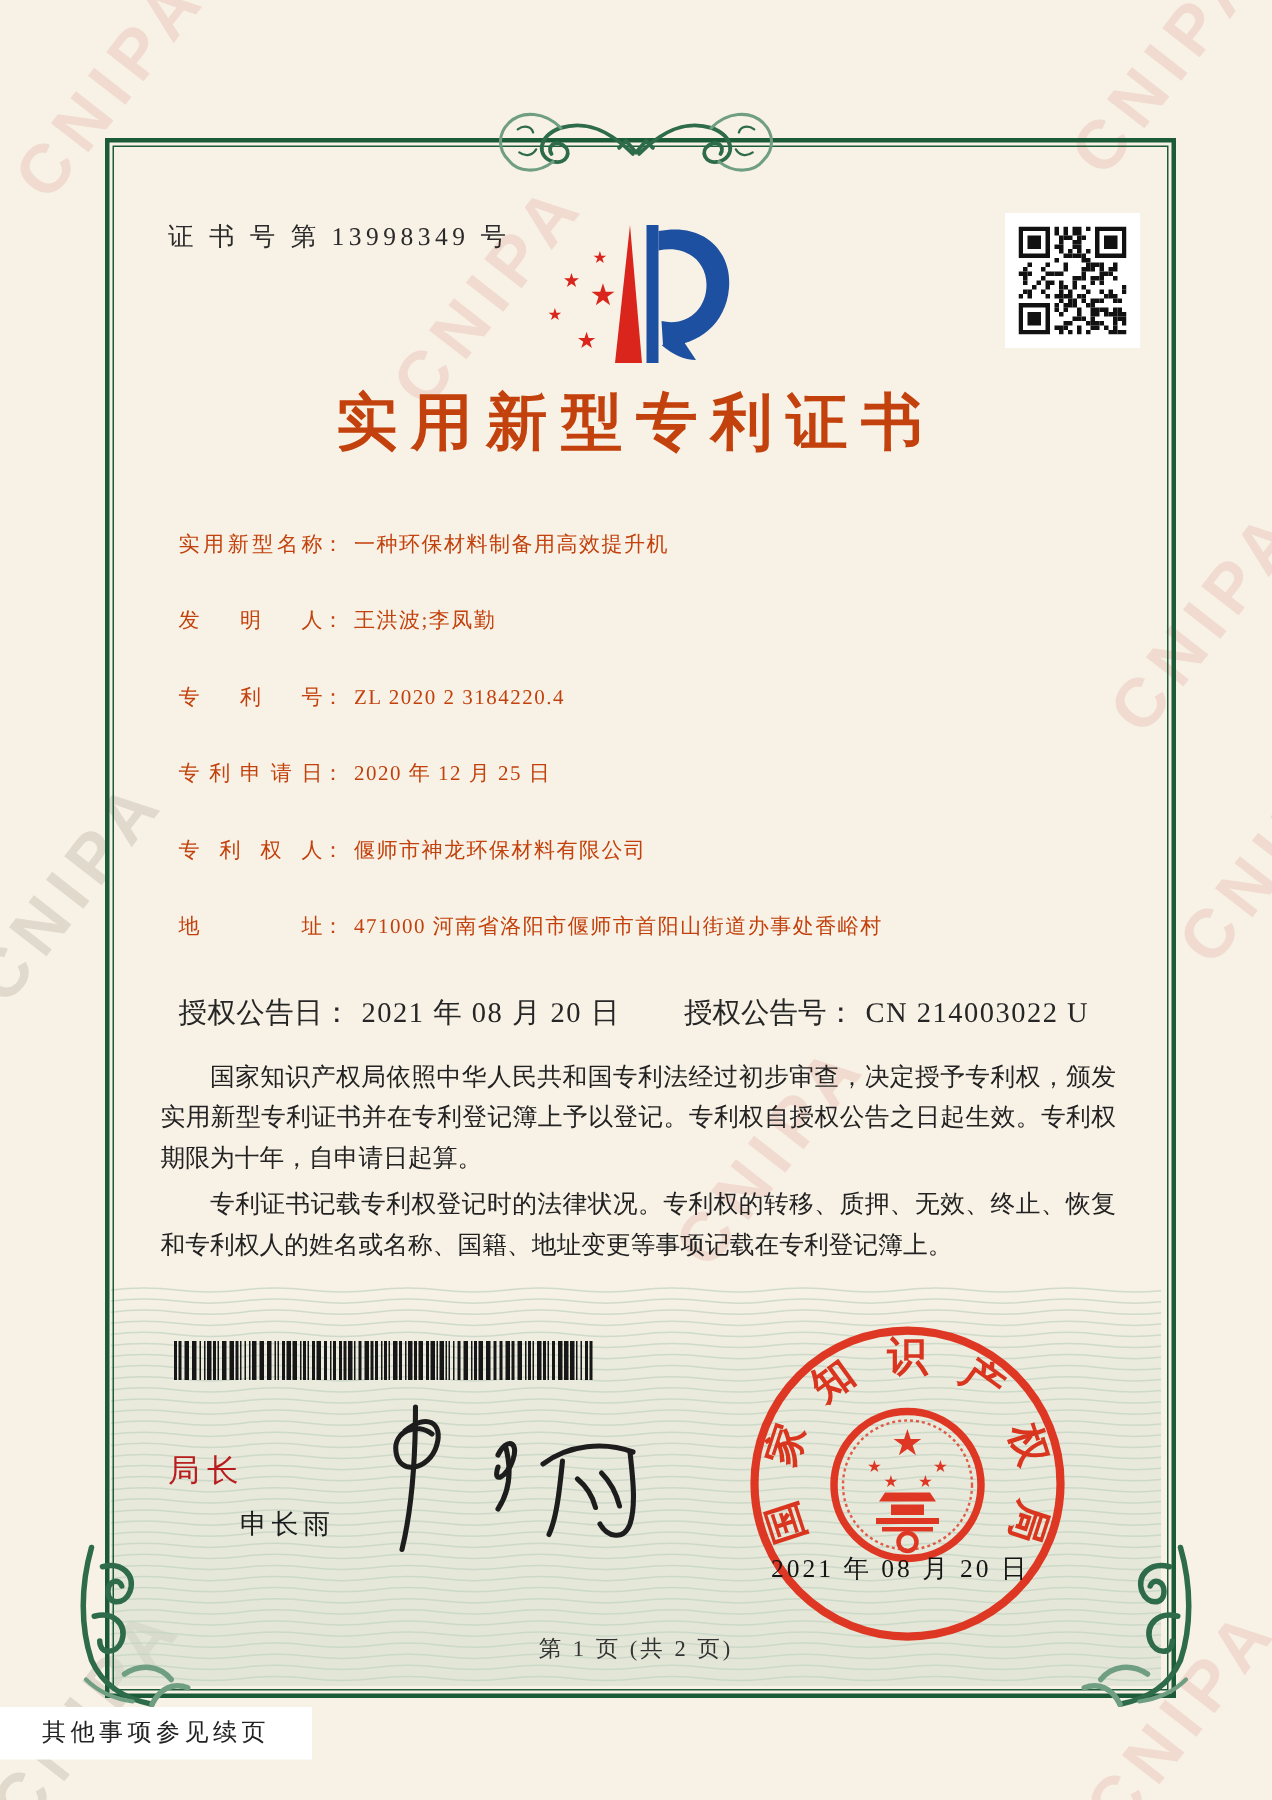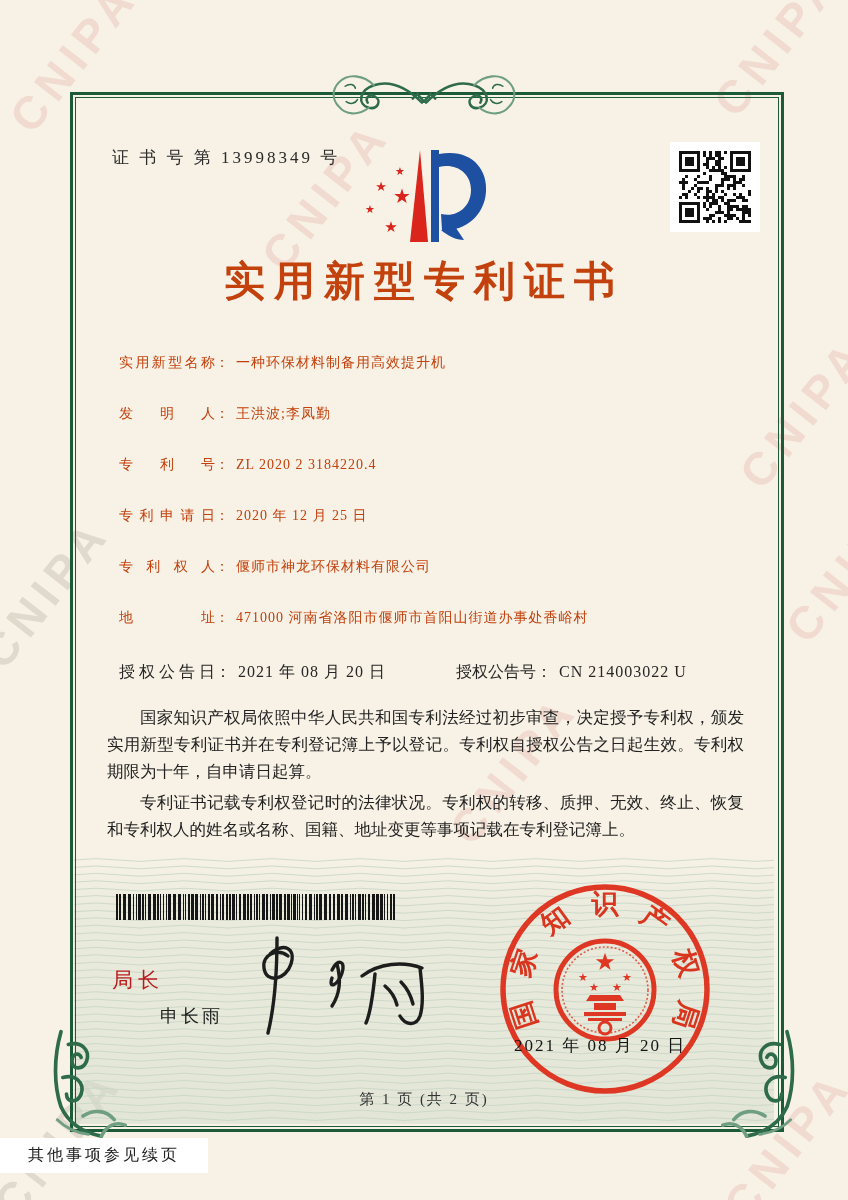--- a/index.html
+++ b/index.html
@@ -31,21 +31,21 @@
   .qr{position:absolute;left:670px;top:142px;width:90px;height:90px;background:#fff;z-index:3;}
   .qr svg{position:absolute;left:9px;top:9px;}
   .title{position:absolute;left:0;right:0;top:254px;text-align:center;font-size:41px;font-weight:bold;
          letter-spacing:9px;color:#c2410c;z-index:3;}
   
   .fields{position:absolute;left:119px;top:354px;width:620px;z-index:3;font-size:14px;color:#c2410c;}
   .frow{height:22px;margin-bottom:29px;white-space:nowrap;}
   .flabel{display:inline-block;width:96px;text-align:justify;text-align-last:justify;vertical-align:top;}
   .fcolon{display:inline-block;margin-right:7px;}
   .fvalue{letter-spacing:1px;}
-  .grant-row{position:absolute;left:119px;top:662px;width:640px;z-index:3;font-size:16px;color:#262626;white-space:nowrap;}
+  .grant-row{position:absolute;left:119px;top:662px;width:640px;z-index:3;font-size:19px;color:#262626;white-space:nowrap;}
   .grant-b{position:absolute;left:337px;top:0;}
   
   .body-text{position:absolute;left:103px;top:700px;width:645px;z-index:3;font-size:16.5px;
              line-height:27px;text-align:justify;color:#222;}
   .body-text p{margin:4px;text-indent:2em;}
   
   .barcode{position:absolute;left:116px;top:894px;z-index:3;}
   
   .signer-title{position:absolute;left:112px;top:966px;z-index:3;font-family:"Liberation Sans","DejaVu Sans",sans-serif;
                 font-size:21px;letter-spacing:5px;color:#b91c1c;}

